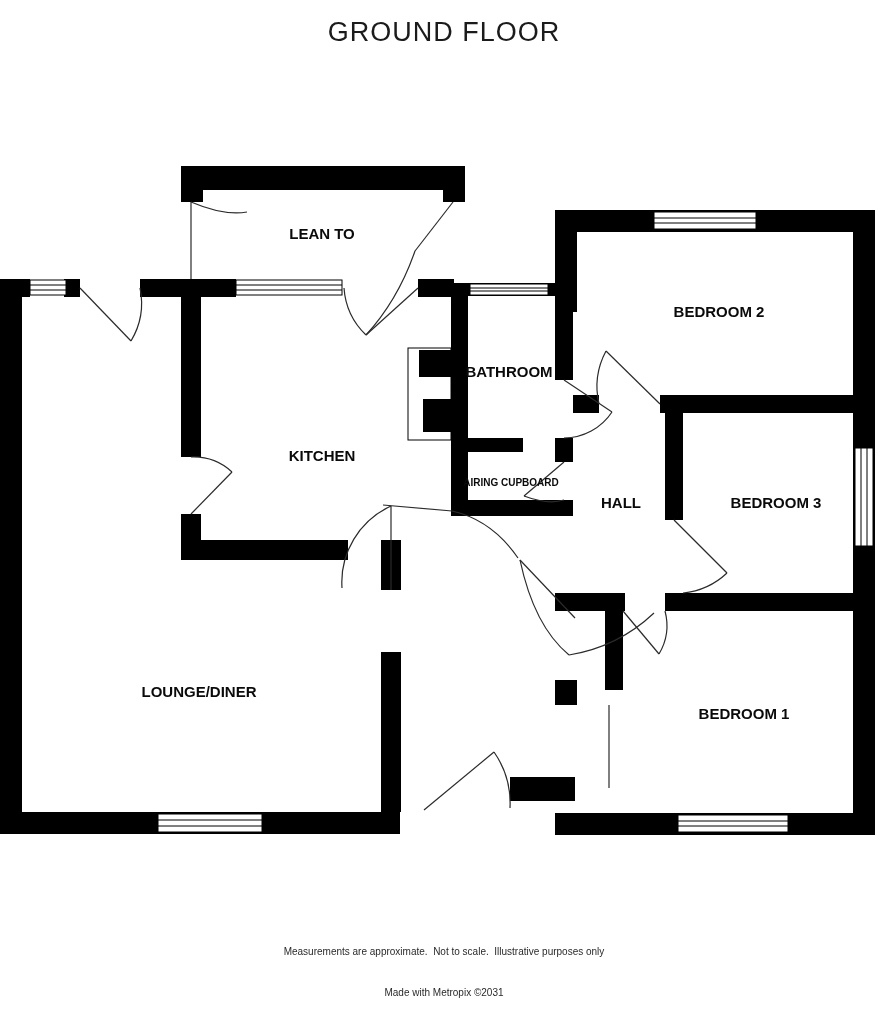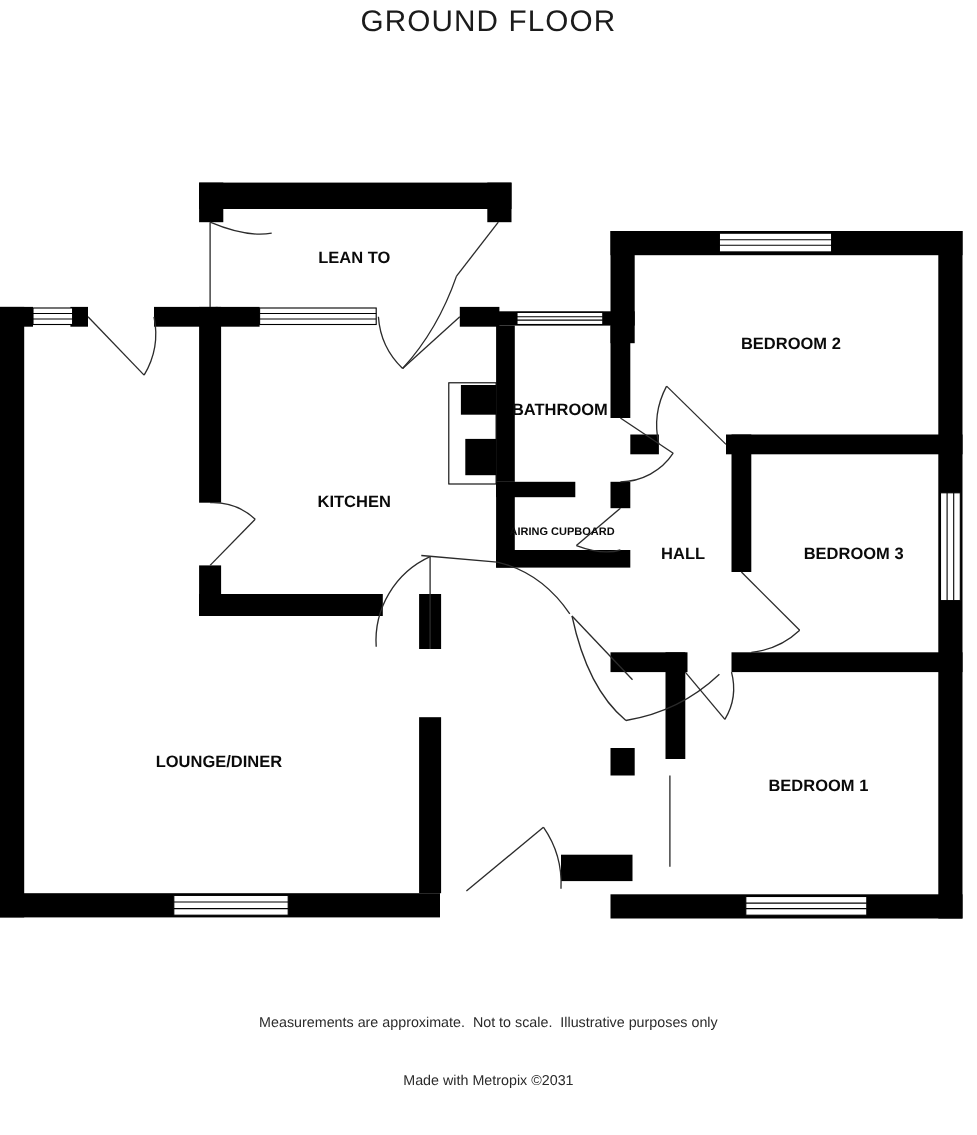--- a/index.html
+++ b/index.html
@@ -1,26 +1,26 @@
 <!DOCTYPE html>
 <html><head>
 <meta charset="utf-8">
 <style>
   html,body{margin:0;padding:0;background:#ffffff;}
   .page{position:relative;width:888px;height:1032px;background:#ffffff;overflow:hidden;
         font-family:"Liberation Sans",sans-serif;}
   .title{position:absolute;top:0;left:0;width:100%;margin:0;text-align:center;
-         font-size:27px;font-weight:500;letter-spacing:1px;color:#1b1b1b;padding-top:4px;}
+         font-size:27px;font-weight:500;letter-spacing:1px;color:#1b1b1b;padding-top:17px;}
   .plan-svg{position:absolute;left:0;top:0;}
   .room{font-family:"Liberation Sans",sans-serif;font-weight:bold;font-size:15px;
         fill:#0a0a0a;text-anchor:middle;}
   .room-sm{font-family:"Liberation Sans",sans-serif;font-weight:bold;font-size:10px;
         fill:#0a0a0a;text-anchor:middle;}
   .footer{position:absolute;bottom:6px;left:0;width:100%;text-align:center;
-          font-size:13px;line-height:1.35;color:#2a2a2a;white-space:pre;}
+          font-size:10px;line-height:1.35;color:#2a2a2a;white-space:pre;}
 </style>
 </head>
 <body>
 
 <div class="page">
 
   <h1 class="title">GROUND FLOOR</h1>
 
   <svg class="plan-svg" width="888" height="1032" viewBox="0 0 888 1032">
 

